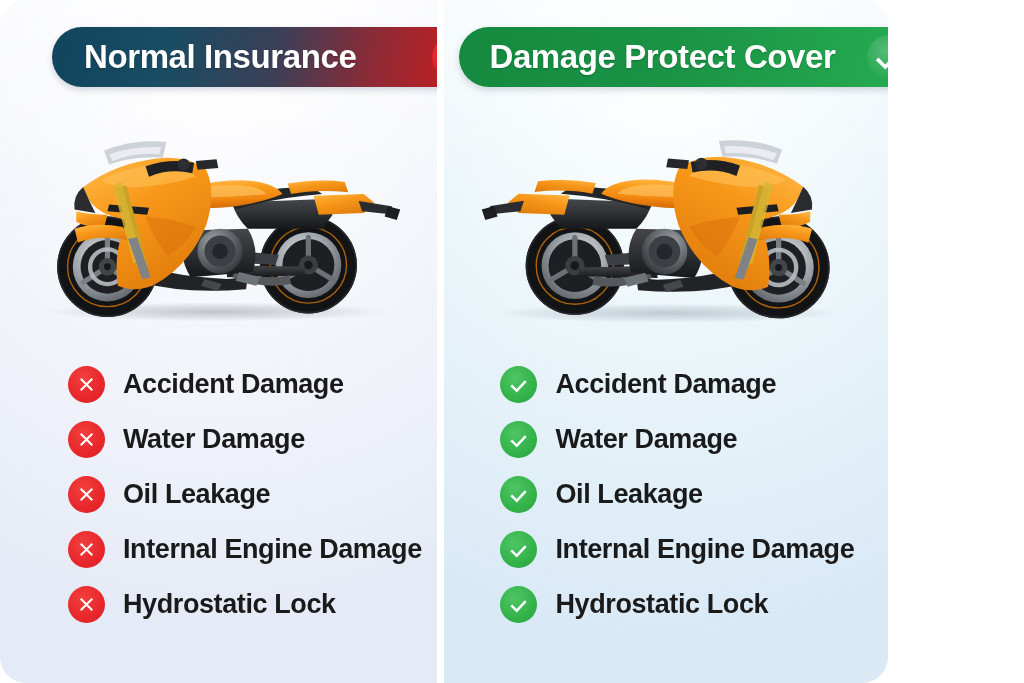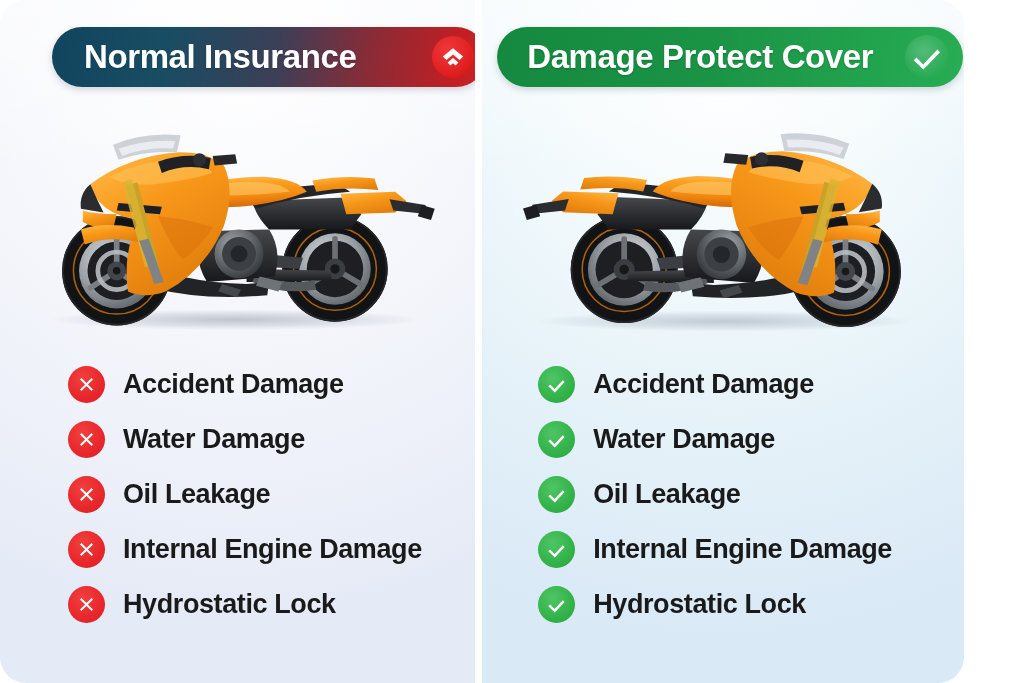--- a/index.html
+++ b/index.html
@@ -7,21 +7,21 @@
   html, body {
     width: 1024px;
     height: 683px;
     overflow: hidden;
     background: #ffffff;
     font-family: "Liberation Sans", sans-serif;
   }
 
   .comparison-board {
     position: relative;
-    width: 964px;
+    width: 888px;
     height: 683px;
     background: #ffffff;
     display: flex;
     gap: 7px;
   }
 
   
   .panel {
     position: relative;
     height: 683px;

